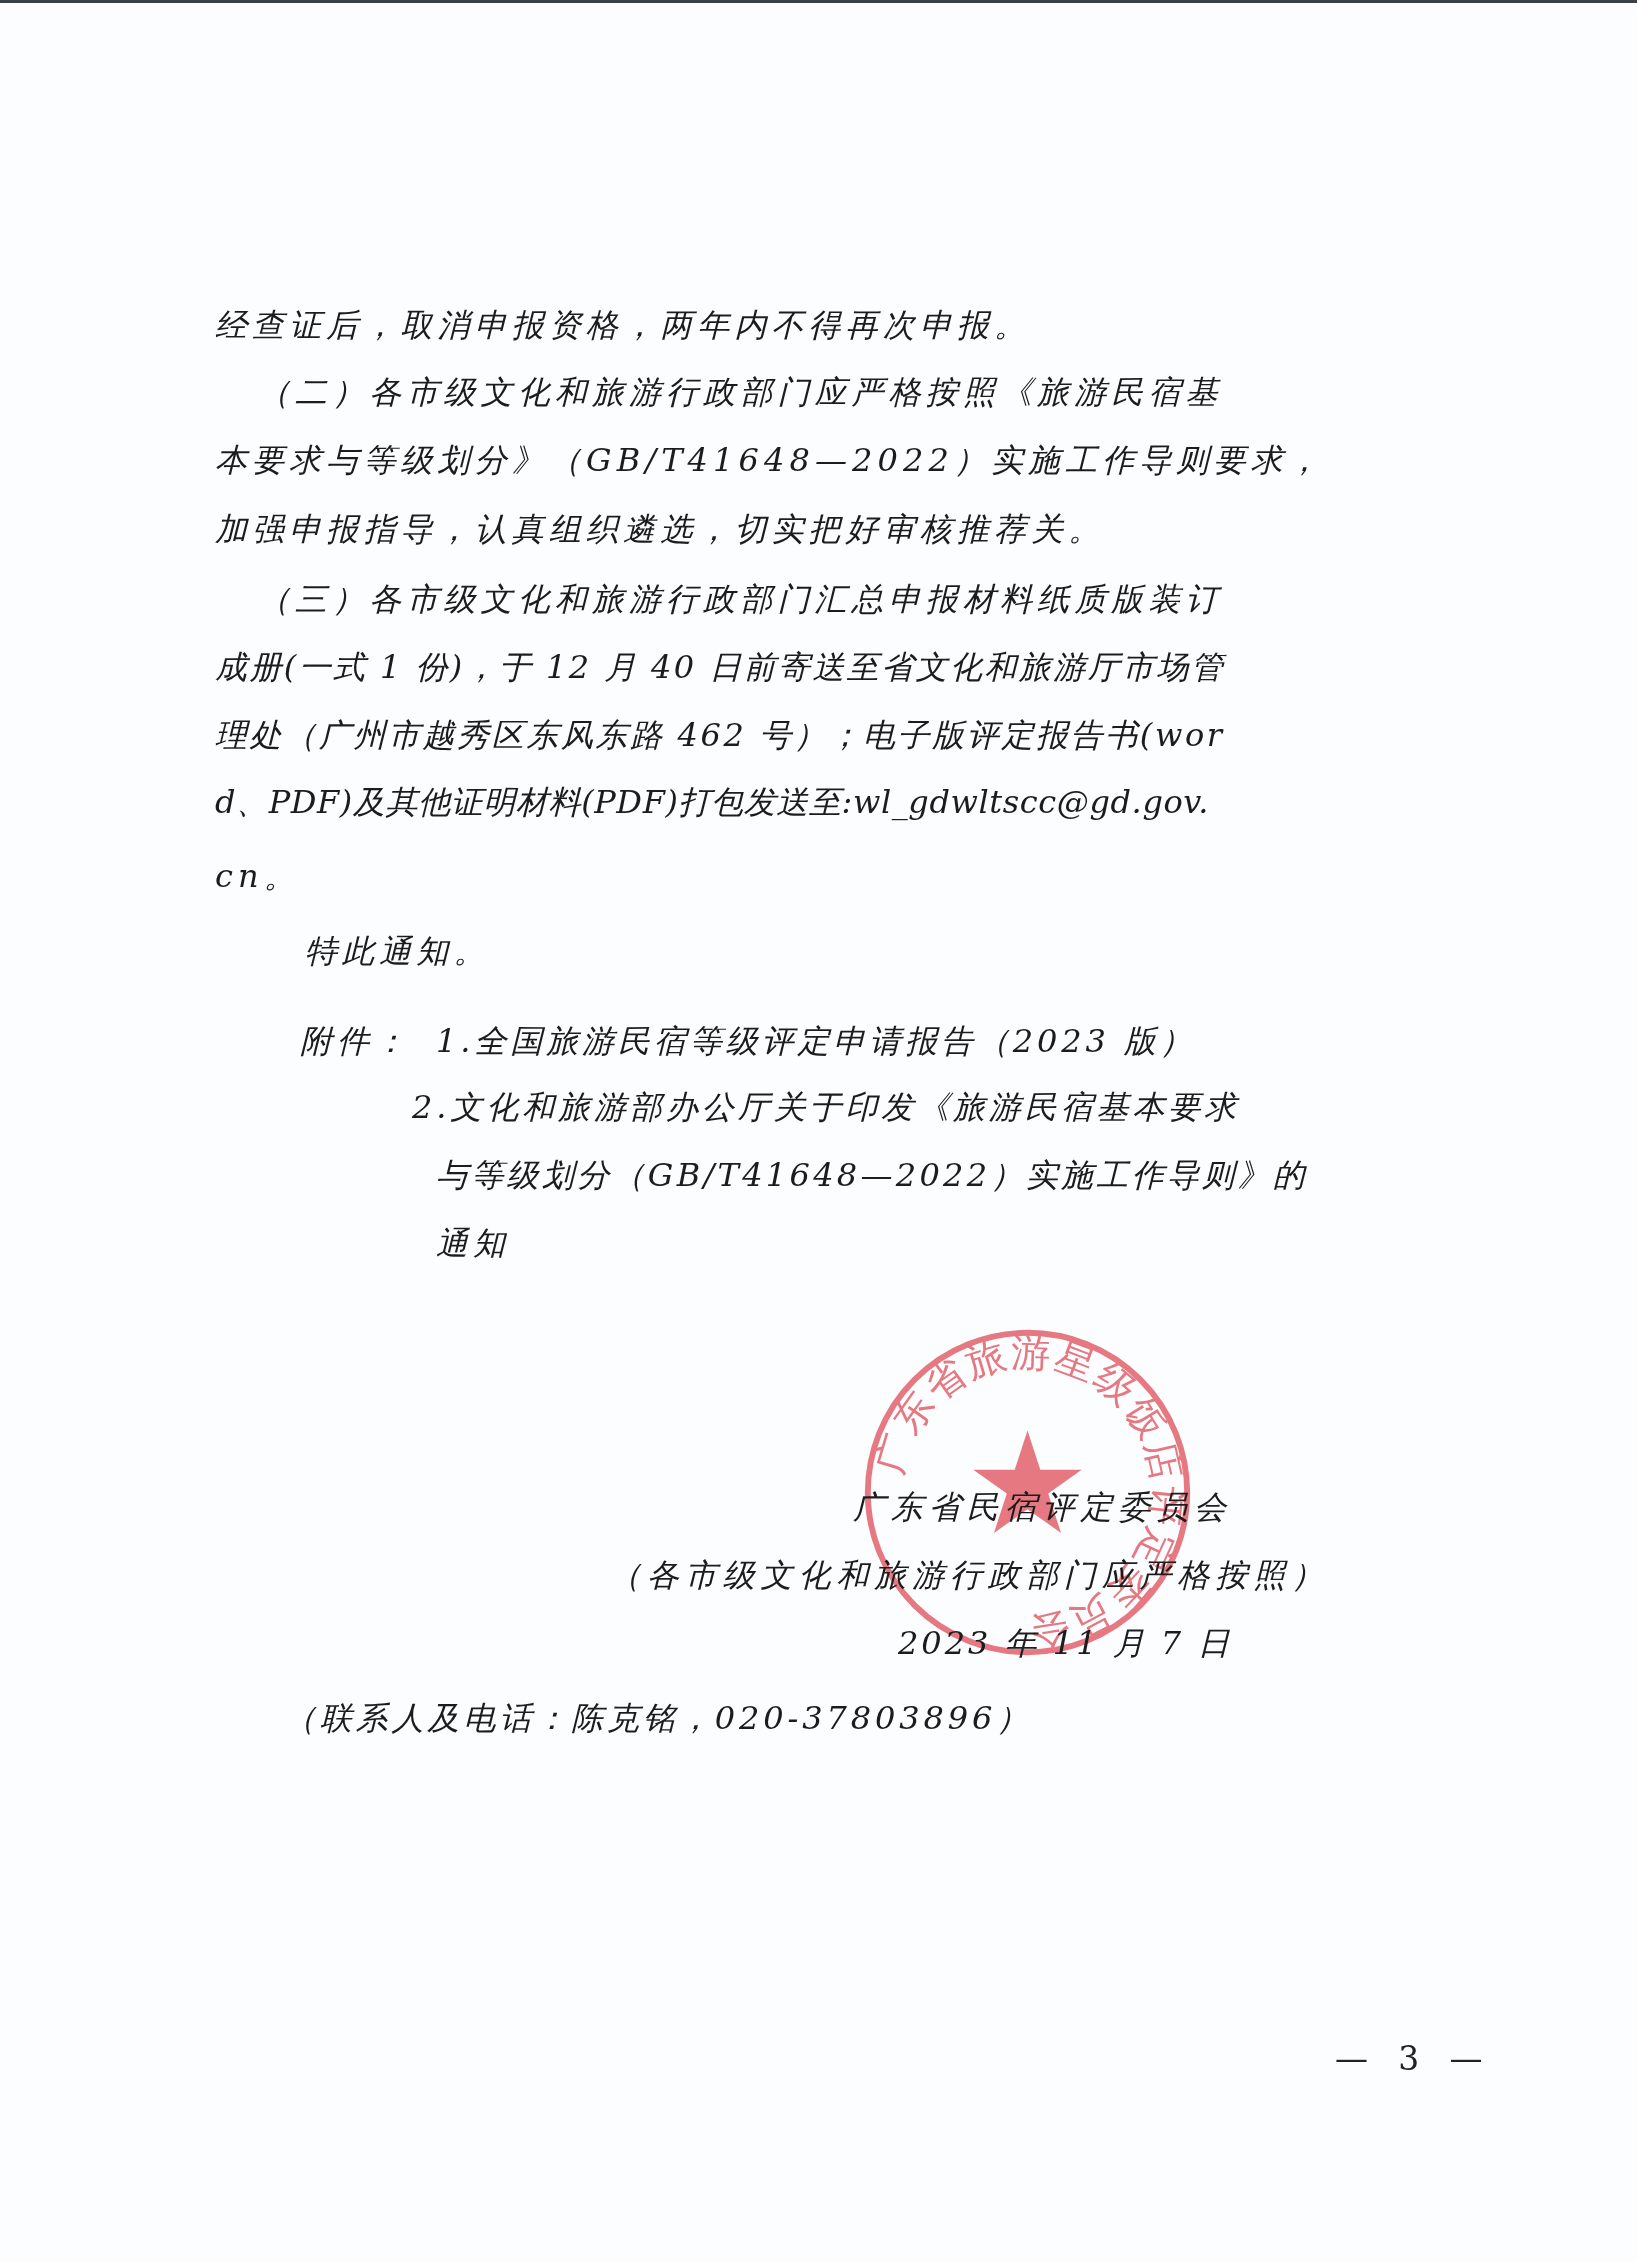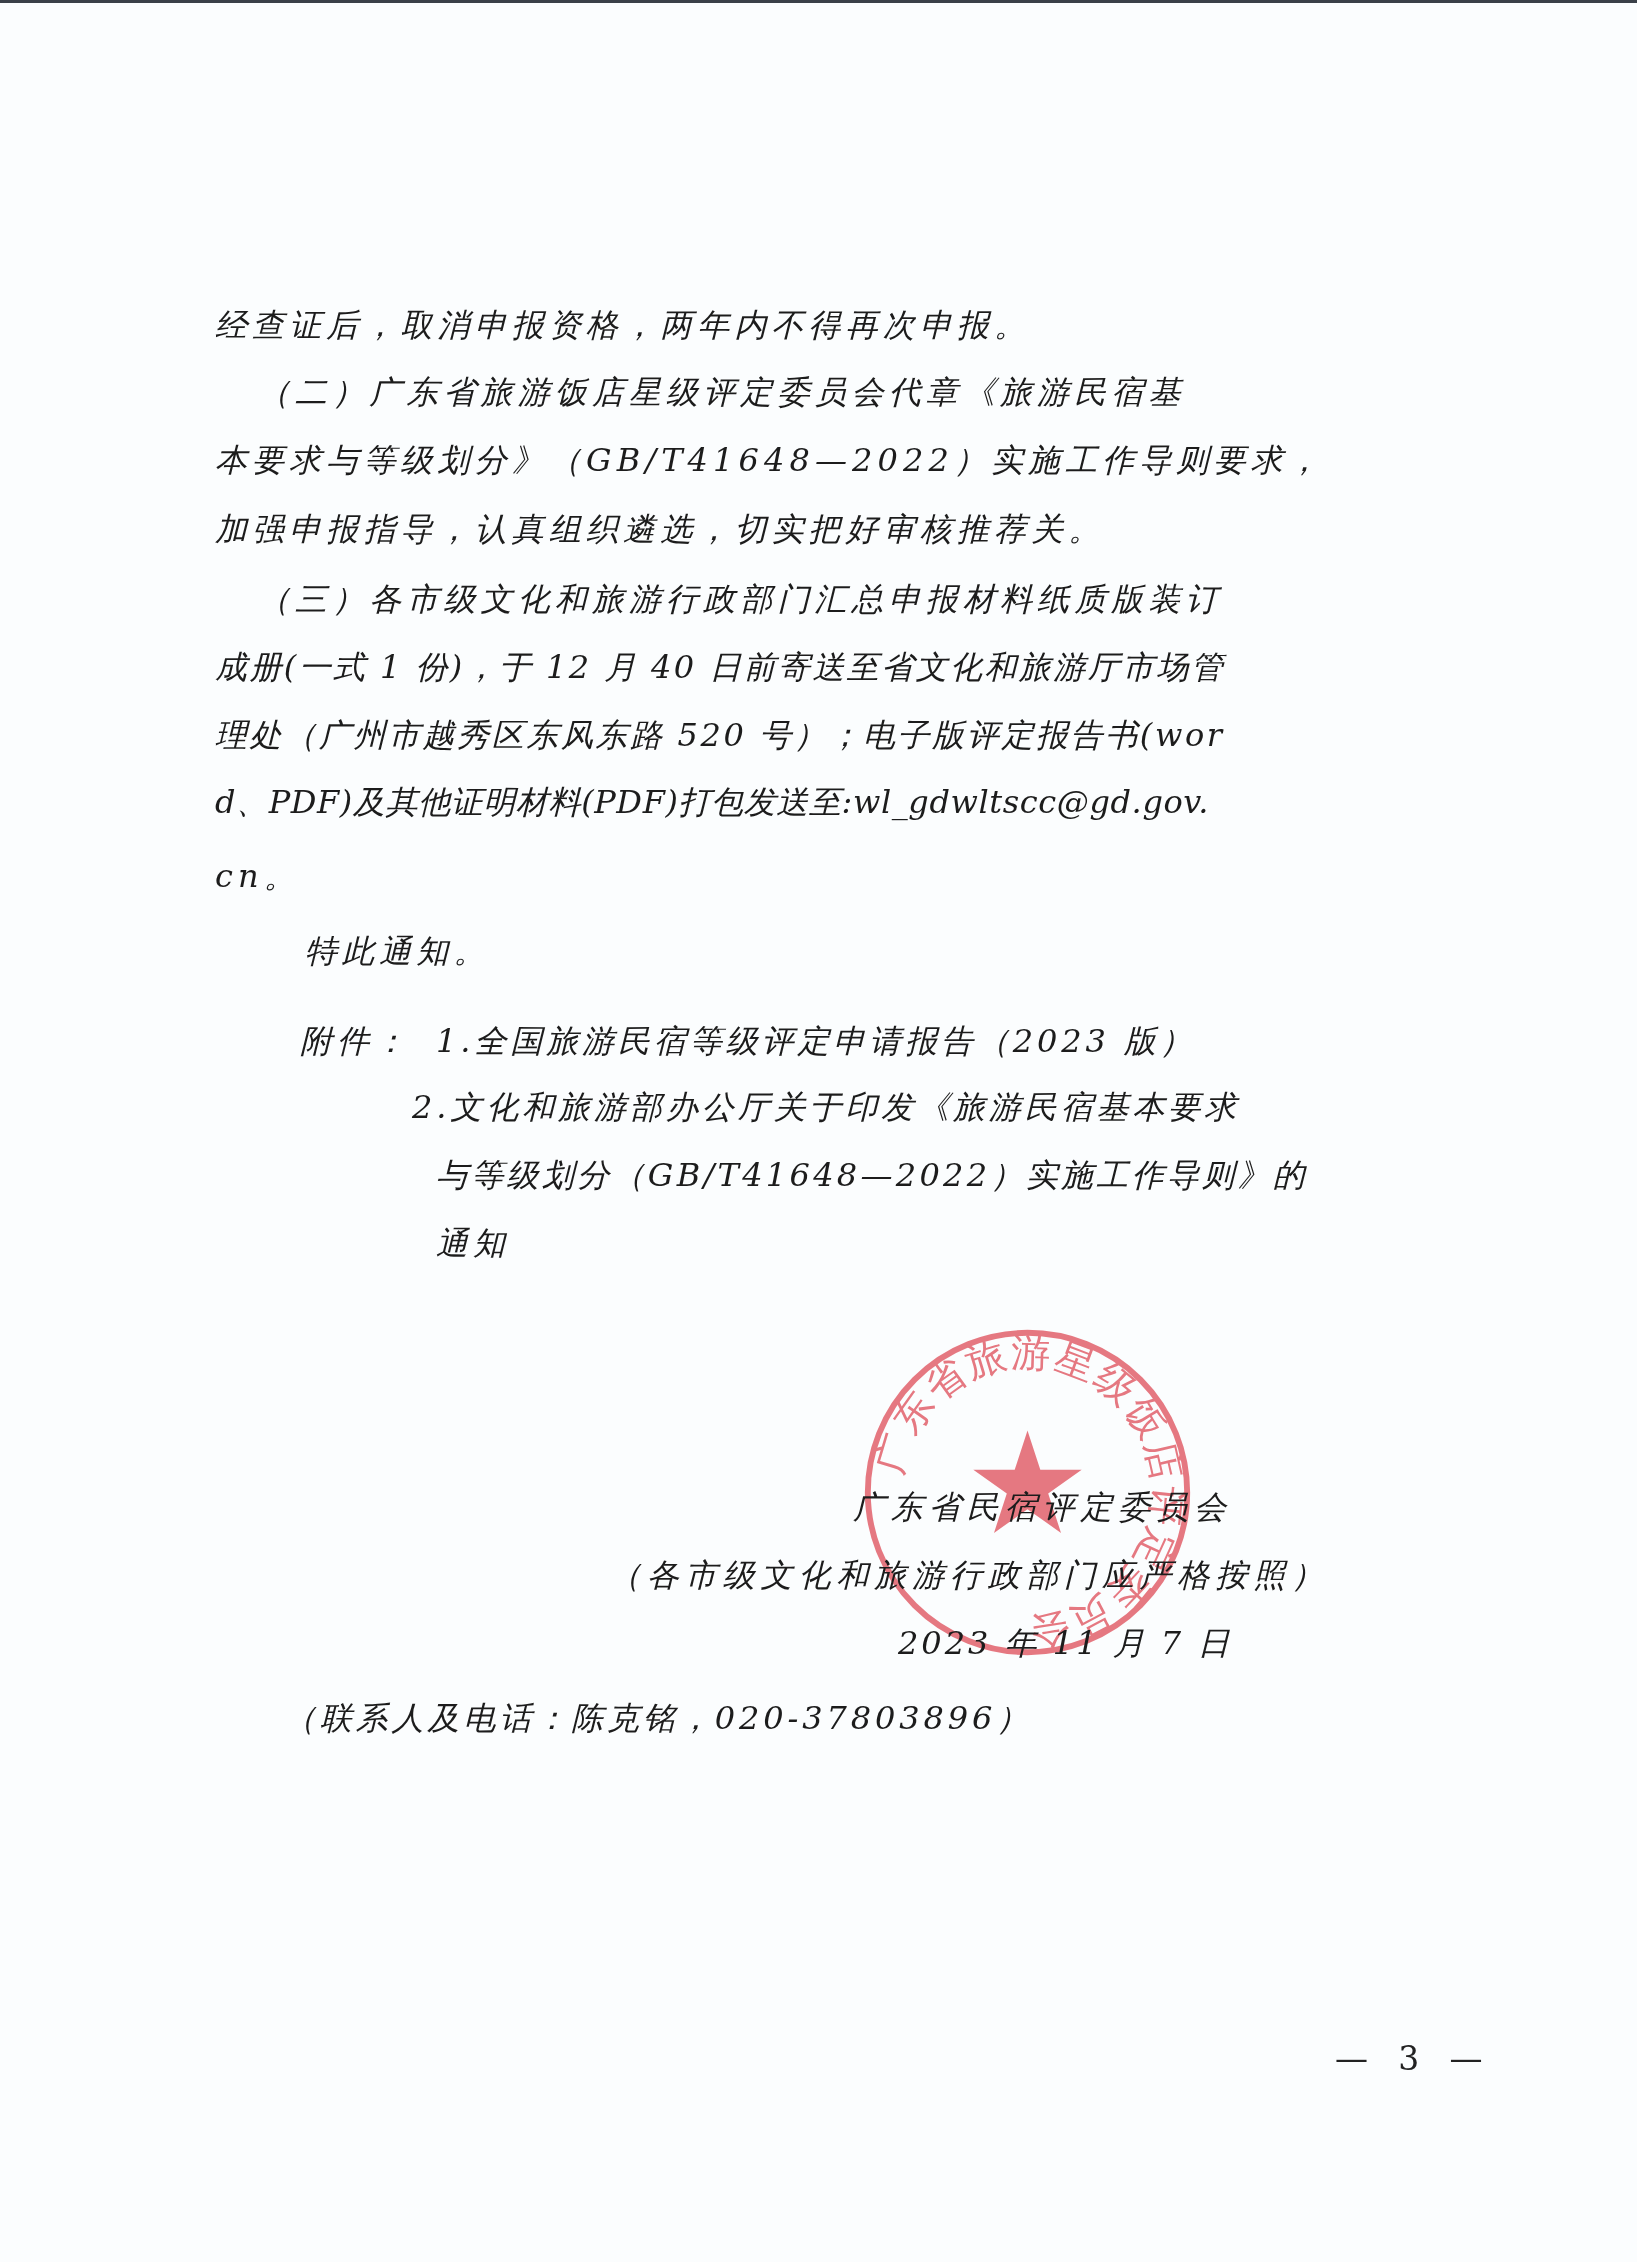--- a/index.html
+++ b/index.html
@@ -20,26 +20,26 @@
   .page-num { position: absolute; left: 1335px; top: 2039px; font-size: 33px; letter-spacing: 9.9px; color: #222; white-space: pre; }
 </style>
 </head>
 <body>
 
 <div class="top-edge"></div>
 
 <div id="page">
 
   <div class="line" style="left:215px;top:301px">经查证后，取消申报资格，两年内不得再次申报。</div>
-  <div class="line" style="left:258px;top:368px">（二）广东省旅游饭店星级评定委员会代章《旅游民宿基</div>
+  <div class="line" style="left:258px;top:368px">（二）各市级文化和旅游行政部门应严格按照《旅游民宿基</div>
   <div class="line" style="left:215px;top:436px">本要求与等级划分》（GB/T41648—2022）实施工作导则要求，</div>
   <div class="line" style="left:215px;top:505px">加强申报指导，认真组织遴选，切实把好审核推荐关。</div>
   <div class="line" style="left:258px;top:575px">（三）各市级文化和旅游行政部门汇总申报材料纸质版装订</div>
   <div class="line" style="left:215px;top:643px;letter-spacing:2.4px">成册(一式 1 份)，于 12 月 40 日前寄送至省文化和旅游厅市场管</div>
-  <div class="line" style="left:215px;top:711px;letter-spacing:2.6px">理处（广州市越秀区东风东路 520 号）；电子版评定报告书(wor</div>
+  <div class="line" style="left:215px;top:711px;letter-spacing:2.6px">理处（广州市越秀区东风东路 462 号）；电子版评定报告书(wor</div>
   <div class="line" style="left:215px;top:778px;letter-spacing:0.6px">d、PDF)及其他证明材料(PDF)打包发送至:wl_gdwltscc@gd.gov.</div>
   <div class="line" style="left:215px;top:852px">cn。</div>
   <div class="line" style="left:305px;top:927px">特此通知。</div>
 
   <div class="line" style="left:300px;top:1017px">附件：</div>
   <div class="line" style="left:436px;top:1017px;letter-spacing:3.9px">1.全国旅游民宿等级评定申请报告（2023 版）</div>
   <div class="line" style="left:412px;top:1083px;letter-spacing:3.9px">2.文化和旅游部办公厅关于印发《旅游民宿基本要求</div>
   <div class="line" style="left:436px;top:1151px;letter-spacing:3.3px">与等级划分（GB/T41648—2022）实施工作导则》的</div>
   <div class="line" style="left:436px;top:1219px">通知</div>
 

